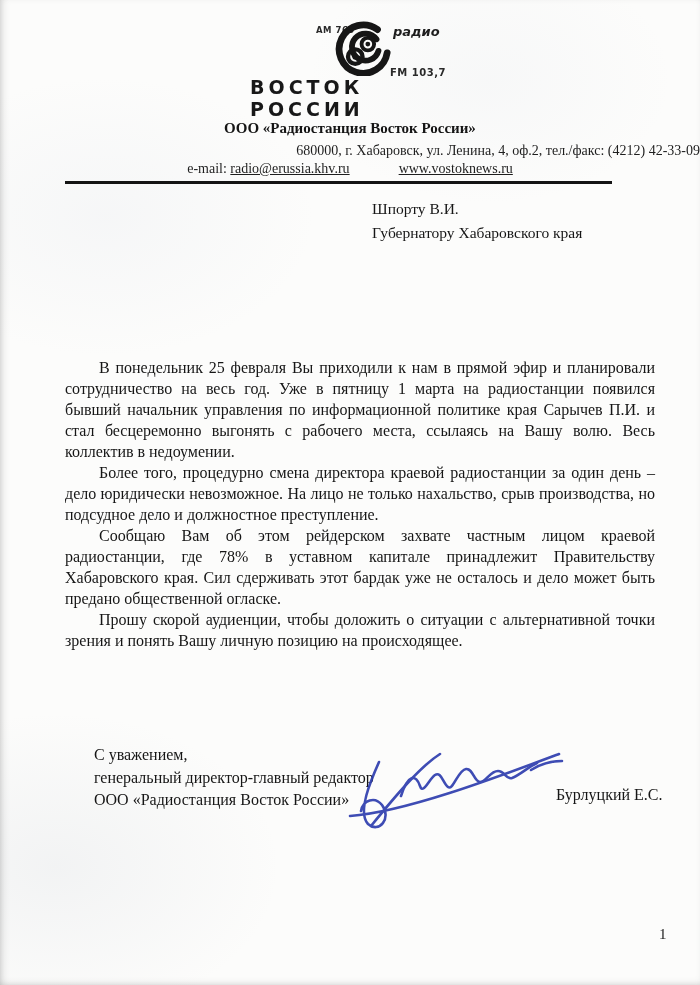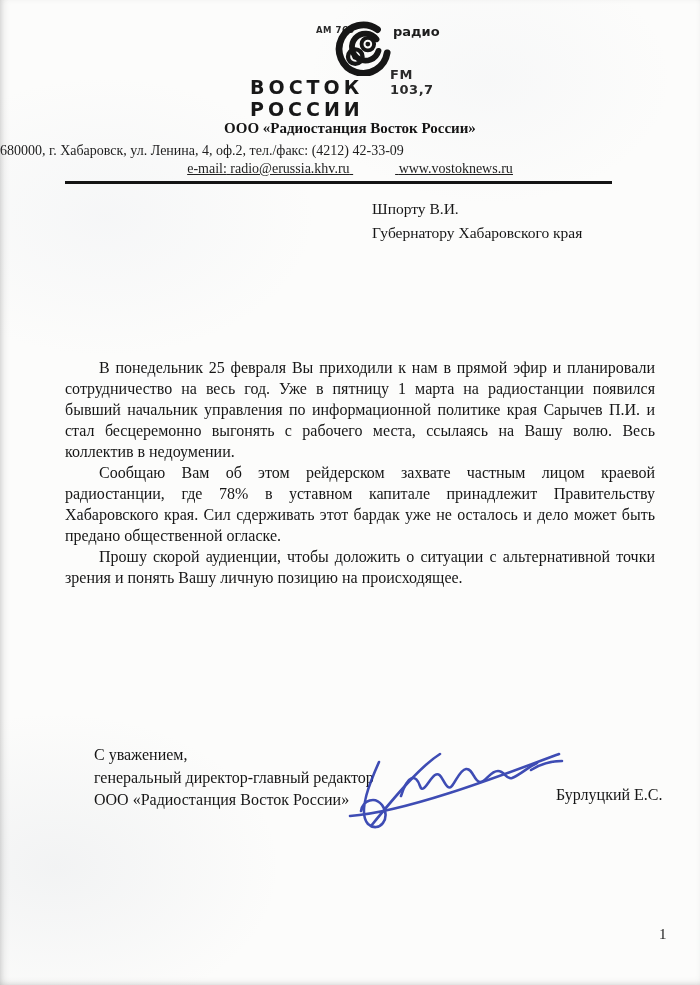--- a/index.html
+++ b/index.html
@@ -17,29 +17,29 @@
       #fcfcfb;
     box-shadow: inset 6px 0 10px -6px rgba(90,90,90,0.35), inset 0 -4px 8px -5px rgba(90,90,90,0.30);
     overflow: hidden;
     color: #1b1b1b;
   }
 
   
   .logo { position: absolute; top: 16px; left: 250px; width: 200px; height: 110px; }
   .logo .am   { position: absolute; left: 66px;  top: 9px;  font-family: "DejaVu Sans", sans-serif; font-size: 8.5px; font-weight: 700; color: #2a2a2a; letter-spacing: .5px; }
   .logo .icon { position: absolute; left: 84px;  top: 2px;  width: 58px; height: 58px; }
-  .logo .radio{ position: absolute; left: 143px; top: 8px;  font-family: "DejaVu Sans", sans-serif; font-size: 13px; font-weight: 700; color: #1d1d1d; }
-  .logo .fm   { position: absolute; left: 140px; top: 51px; font-family: "DejaVu Sans", sans-serif; font-size: 13px; font-weight: 700; color: #2a2a2a; letter-spacing: .5px; }
+  .logo .radio{ position: absolute; left: 143px; top: 8px;  font-family: "DejaVu Sans", sans-serif; font-size: 13px; font-weight: 700; font-style: italic; color: #1d1d1d; }
+  .logo .fm   { position: absolute; left: 140px; top: 51px; font-family: "DejaVu Sans", sans-serif; font-size: 10px; font-weight: 700; color: #2a2a2a; letter-spacing: .5px; }
   .logo .brand { position: absolute; width: 100%; text-align: left; font-family: "DejaVu Sans", sans-serif; font-weight: 700; font-size: 19px; letter-spacing: 4px; color: #181818; }
   .logo .brand1 { top: 60px; }
   .logo .brand2 { top: 82px; }
 
   .company  { position: absolute; top: 120px; left: 0; width: 100%; text-align: center; font-weight: 700; font-size: 15px; color: #151515; }
-  .address  { position: absolute; top: 143px; left: 0; width: 100%; text-align: left; font-size: 14px; color: #1e1e1e; }
-  .contacts { position: absolute; top: 161px; left: 0; width: 100%; text-align: center; font-size: 14px; color: #1e1e1e; text-decoration: underline; }
+  .address  { position: absolute; top: 143px; left: 0; width: 100%; text-align: right; font-size: 14px; color: #1e1e1e; }
+  .contacts { position: absolute; top: 161px; left: 0; width: 100%; text-align: center; font-size: 14px; color: #1e1e1e; }
   .contacts .link { text-decoration: underline; }
   .contacts .gap { display: inline-block; width: 42px; }
 
   .rule { position: absolute; top: 181px; left: 65px; width: 547px; height: 3px; background: #141414; }
 
   
   .recipient { position: absolute; top: 197px; left: 372px; font-size: 15.5px; line-height: 24px; color: #161616; }
 
   
   .salutation { position: absolute; top: 306px; left: 65px; width: 590px; text-align: center; font-size: 16px; color: #161616; }
@@ -92,20 +92,21 @@
   <div class="rule"></div>
 
   <div class="recipient">
     <div>Шпорту В.И.</div>
     <div>Губернатору Хабаровского края</div>
   </div>
 
 
   <div class="body-text">
     <p>В понедельник 25 февраля Вы приходили к нам в прямой эфир и планировали сотрудничество на весь год. Уже в пятницу 1 марта на радиостанции появился бывший начальник управления по информационной политике края Сарычев П.И. и стал бесцеремонно выгонять с рабочего места, ссылаясь на Вашу волю. Весь коллектив в недоумении.</p>
+    <p>Более того, процедурно смена директора краевой радиостанции за один день – дело юридически невозможное. На лицо не только нахальство, срыв производства, но подсудное дело и должностное преступление.</p>
     <p>Сообщаю Вам об этом рейдерском захвате частным лицом краевой радиостанции, где 78% в уставном капитале принадлежит Правительству Хабаровского края. Сил сдерживать этот бардак уже не осталось и дело может быть предано общественной огласке.</p>
     <p>Прошу скорой аудиенции, чтобы доложить о ситуации с альтернативной точки зрения и понять Вашу личную позицию на происходящее.</p>
   </div>
 
   <div class="sig-block">
     <div>С уважением,</div>
     <div>генеральный директор-главный редактор</div>
     <div>ООО «Радиостанция Восток России»</div>
   </div>
 

